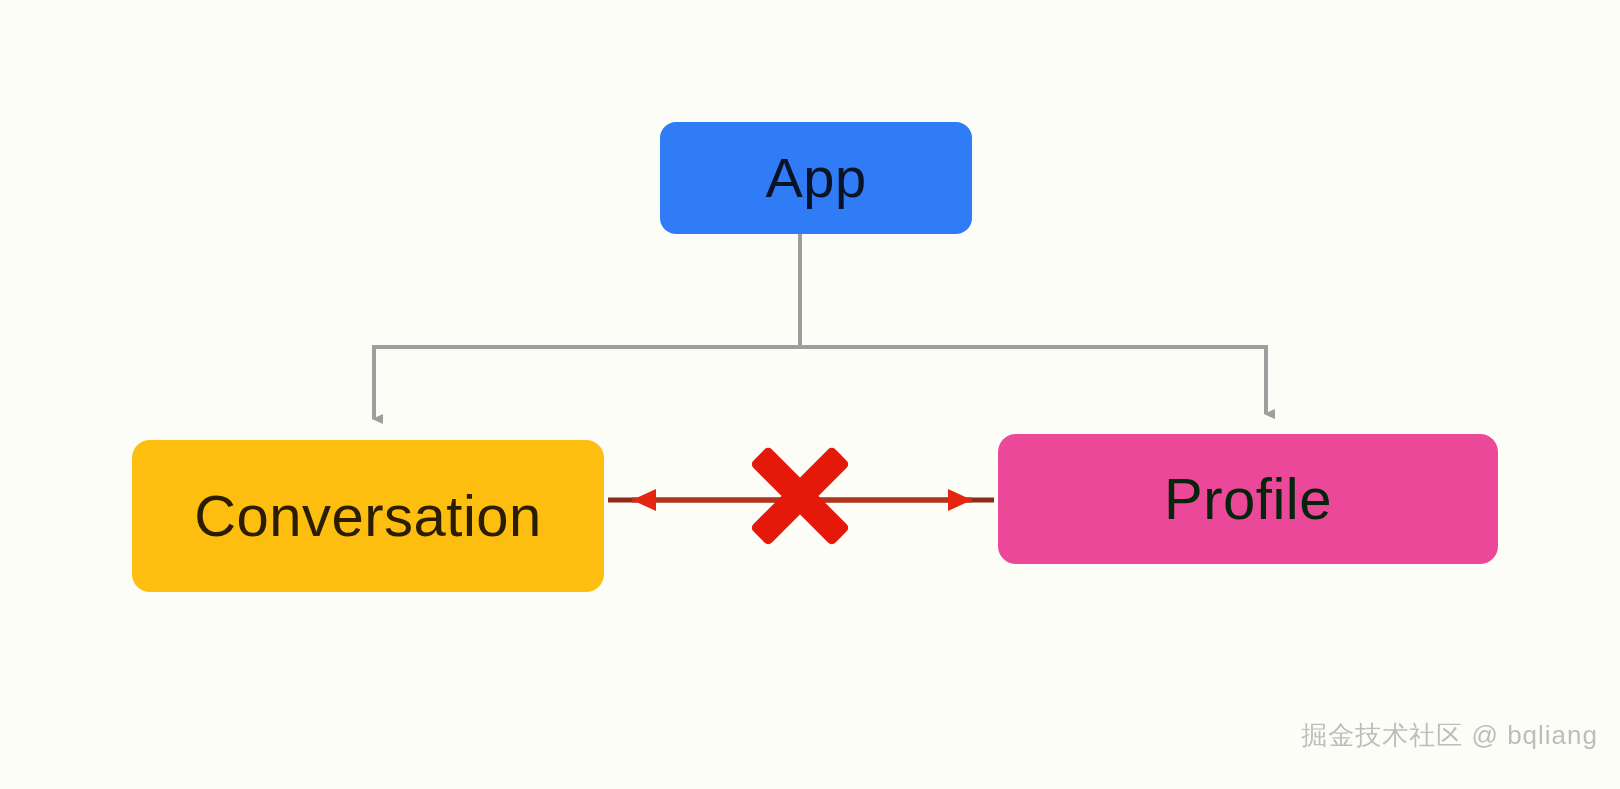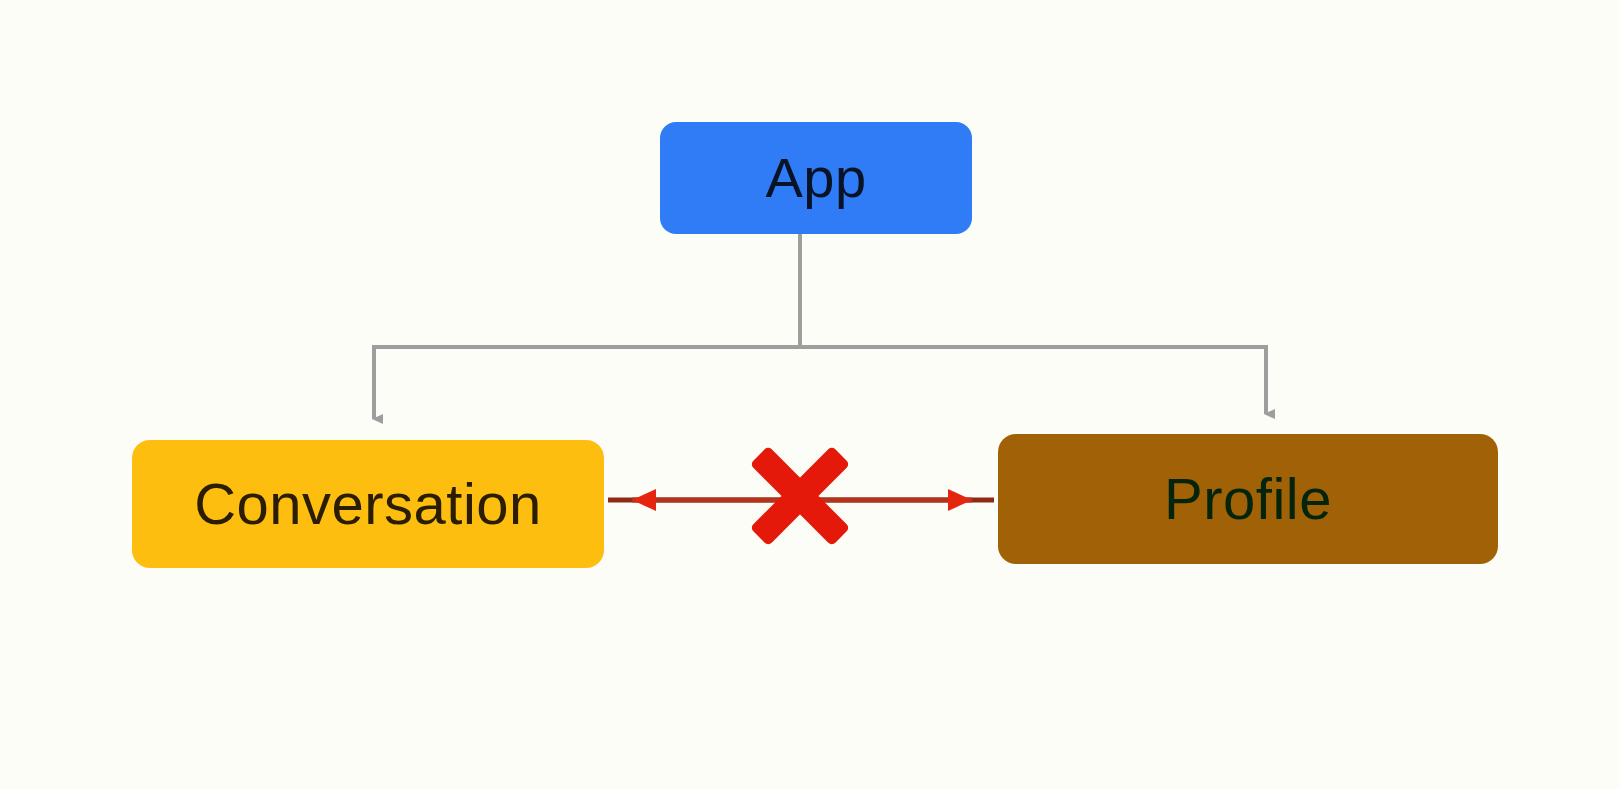--- a/index.html
+++ b/index.html
@@ -46,37 +46,37 @@
   #node-app .node-label {
     color: #081326;
     font-size: 56px;
   }
 
   
   #node-conversation {
     left: 132px;
     top: 440px;
     width: 472px;
-    height: 128px;
+    height: 152px;
     background: #fdbe10;
     border-radius: 18px;
     justify-content: center;
   }
   #node-conversation .node-label {
     color: #2a1d02;
     font-size: 58px;
   }
 
   
   #node-profile {
     left: 998px;
     top: 434px;
     width: 500px;
     height: 130px;
-    background: #a16207;
+    background: #ec4899;
     border-radius: 18px;
   }
   #node-profile .node-label {
     color: #04240b;
     font-size: 58px;
   }
 
   #edges {
     position: absolute;
     left: 0;
@@ -145,14 +145,15 @@
   </div>
 
   <div class="node" id="node-conversation">
     <span class="node-label">Conversation</span>
   </div>
 
   <div class="node" id="node-profile">
     <span class="node-label">Profile</span>
   </div>
 
+  <div id="watermark">掘金技术社区 @ bqliang</div>
 
 </div>
 
 </body></html>

